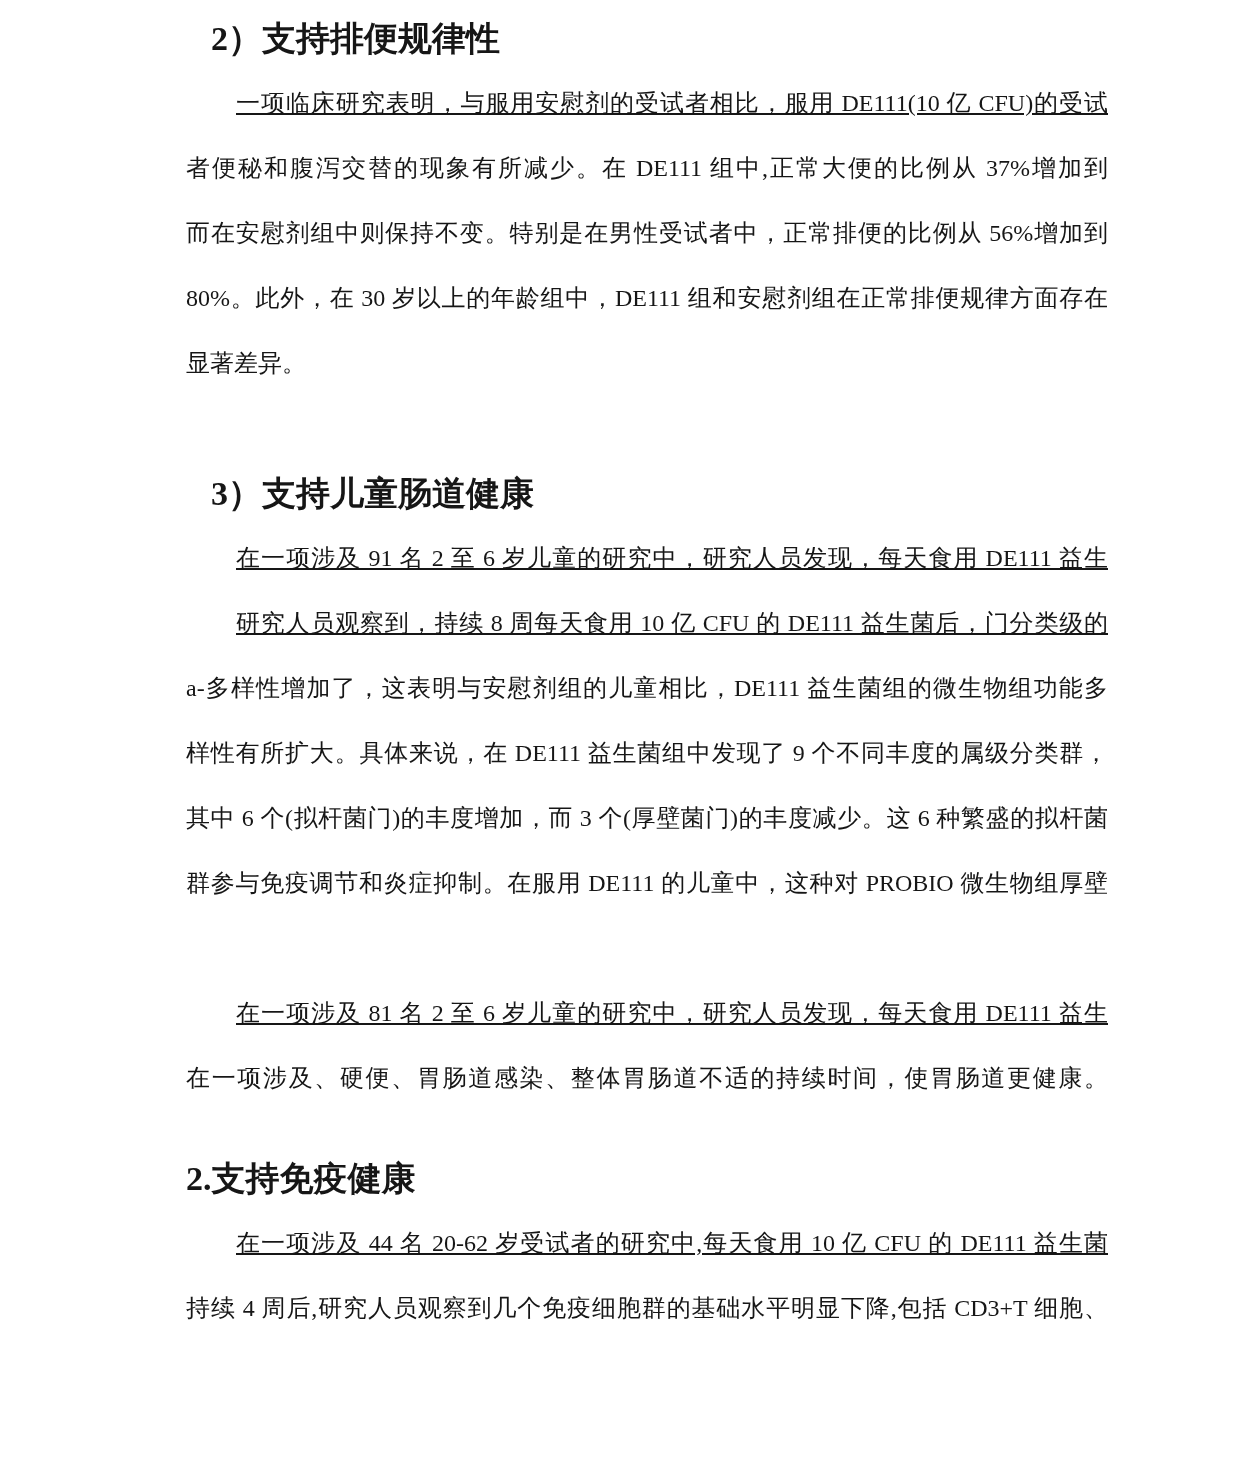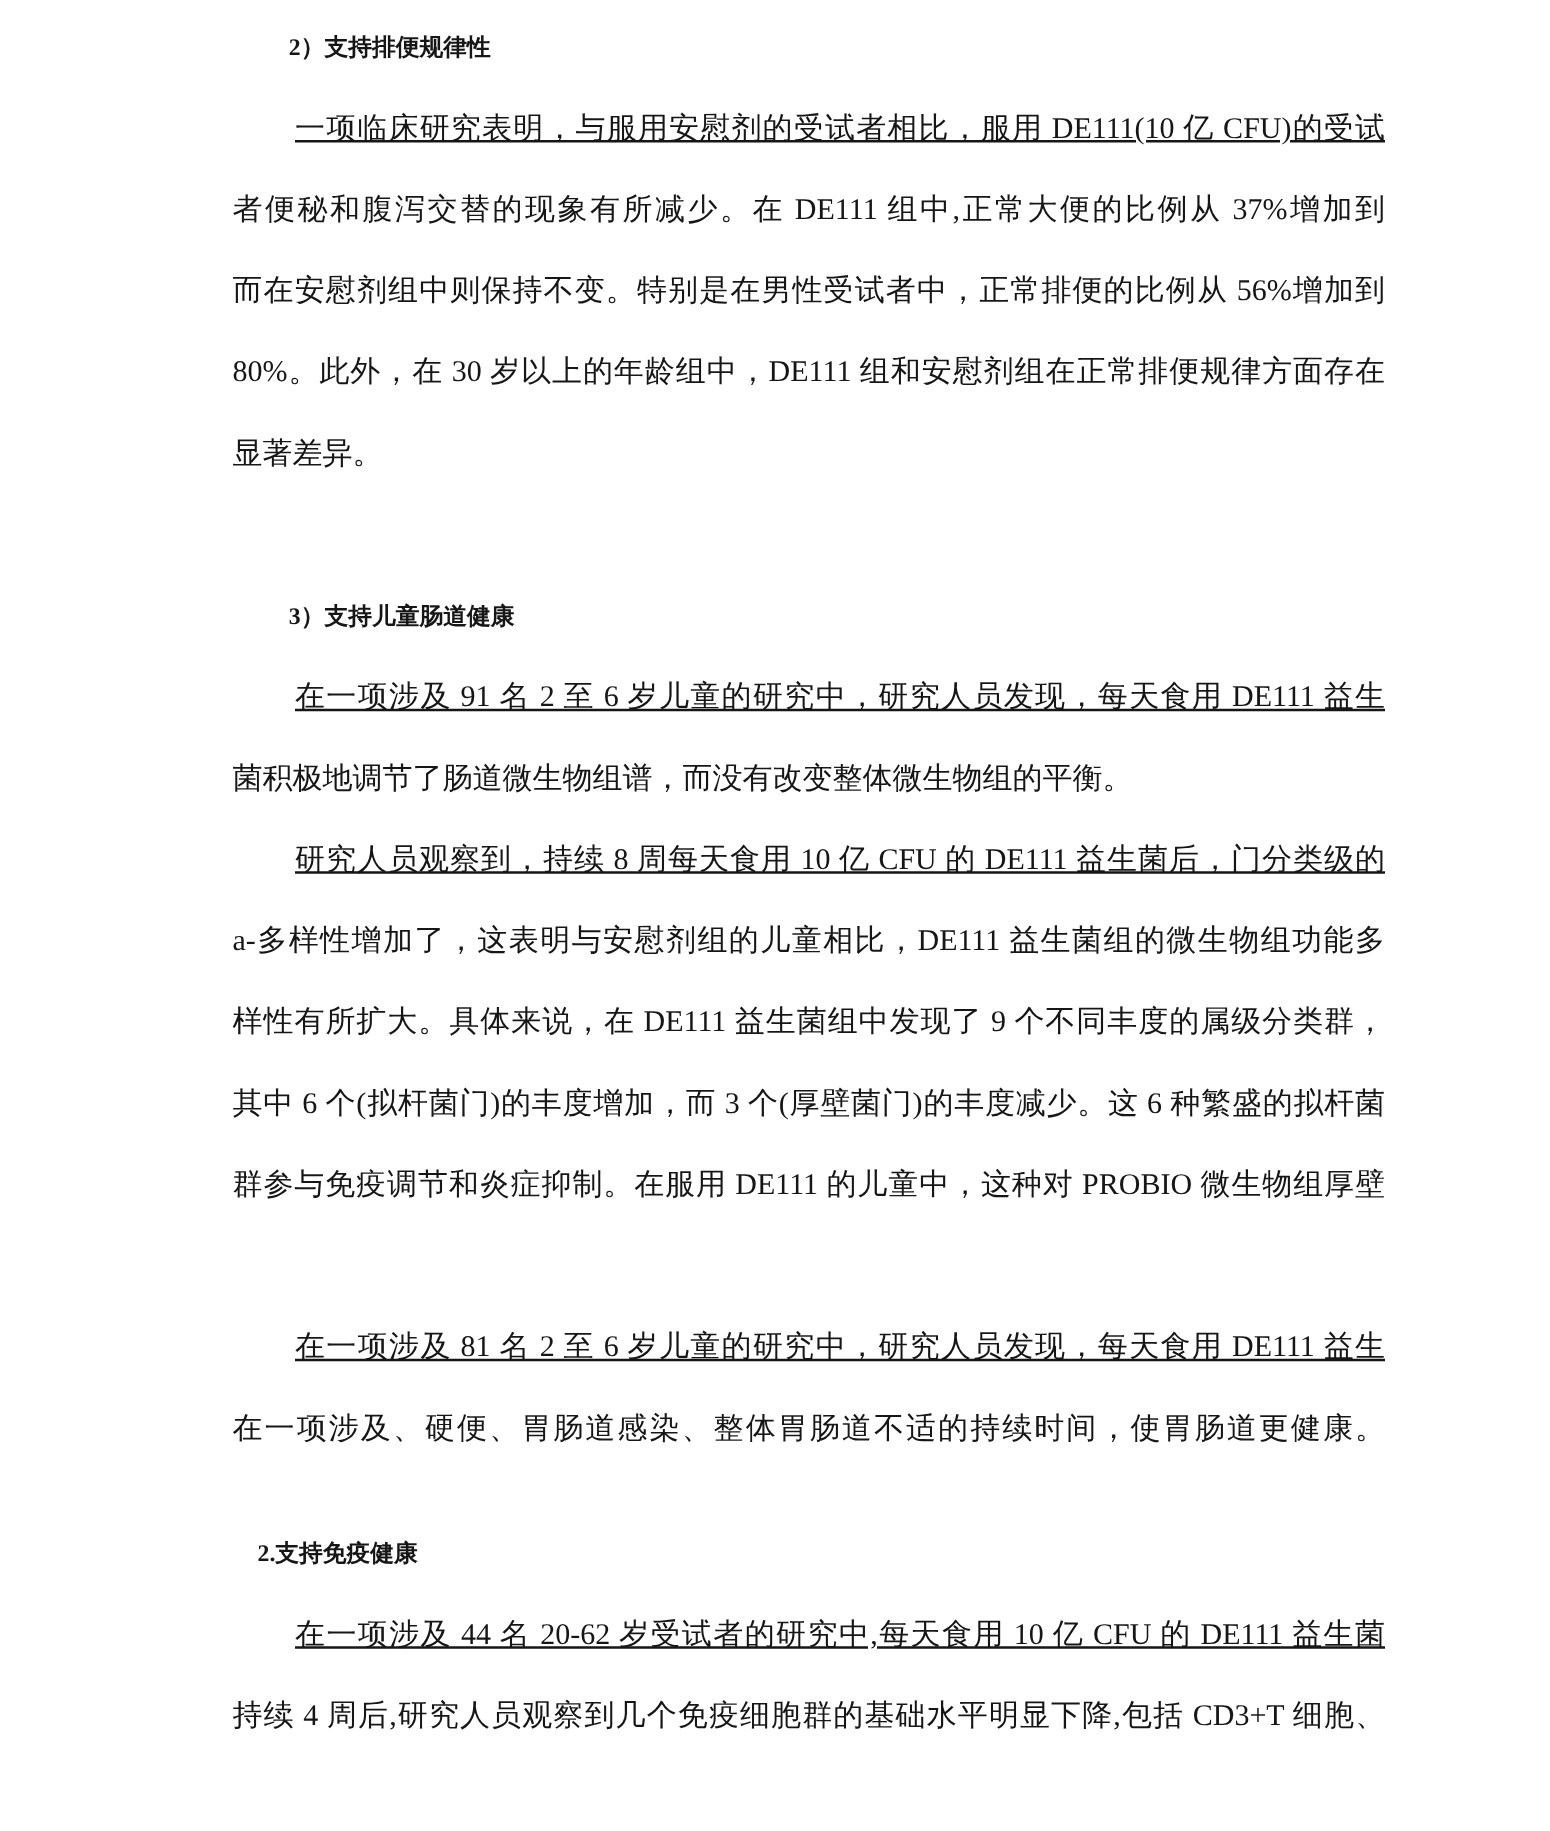--- a/index.html
+++ b/index.html
@@ -32,25 +32,24 @@
   .line.no-justify{
     text-align:right;
     text-align-last:left;
   }
   .line.indent{
     text-indent:50px;
     text-decoration:underline;
   }
   .heading{
     font-weight:bold;
-    font-size:19px;
+    font-size:34px;
     height:65px;
     line-height:65px;
     white-space:nowrap;
-    margin-left:20px;
   }
   .heading.sub{
     padding-left:25px;
   }
   .heading.main{
     margin-top:35px;
   }
   .blank{
     height:65px;
   }
@@ -65,21 +64,20 @@
         <div class="line indent">一项临床研究表明，与服用安慰剂的受试者相比，服用 DE111(10 亿 CFU)的受试</div>
         <div class="line">者便秘和腹泻交替的现象有所减少。在 DE111 组中,正常大便的比例从 37%增加到 43%，</div>
         <div class="line">而在安慰剂组中则保持不变。特别是在男性受试者中，正常排便的比例从 56%增加到</div>
         <div class="line">80%。此外，在 30 岁以上的年龄组中，DE111 组和安慰剂组在正常排便规律方面存在</div>
         <div class="line no-justify">显著差异。</div>
       </div>
       <div class="blank"></div>
       <div class="heading sub">3）支持儿童肠道健康</div>
       <div class="para">
         <div class="line indent">在一项涉及 91 名 2 至 6 岁儿童的研究中，研究人员发现，每天食用 DE111 益生</div>
-        <div class="line no-justify">菌积极地调节了肠道微生物组谱，而没有改变整体微生物组的平衡。</div>
       </div>
       <div class="para">
         <div class="line indent">研究人员观察到，持续 8 周每天食用 10 亿 CFU 的 DE111 益生菌后，门分类级的</div>
         <div class="line">a-多样性增加了，这表明与安慰剂组的儿童相比，DE111 益生菌组的微生物组功能多</div>
         <div class="line">样性有所扩大。具体来说，在 DE111 益生菌组中发现了 9 个不同丰度的属级分类群，</div>
         <div class="line">其中 6 个(拟杆菌门)的丰度增加，而 3 个(厚壁菌门)的丰度减少。这 6 种繁盛的拟杆菌</div>
         <div class="line">群参与免疫调节和炎症抑制。在服用 DE111 的儿童中，这种对 PROBIO 微生物组厚壁</div>
       </div>
       <div class="blank"></div>
       <div class="para">

